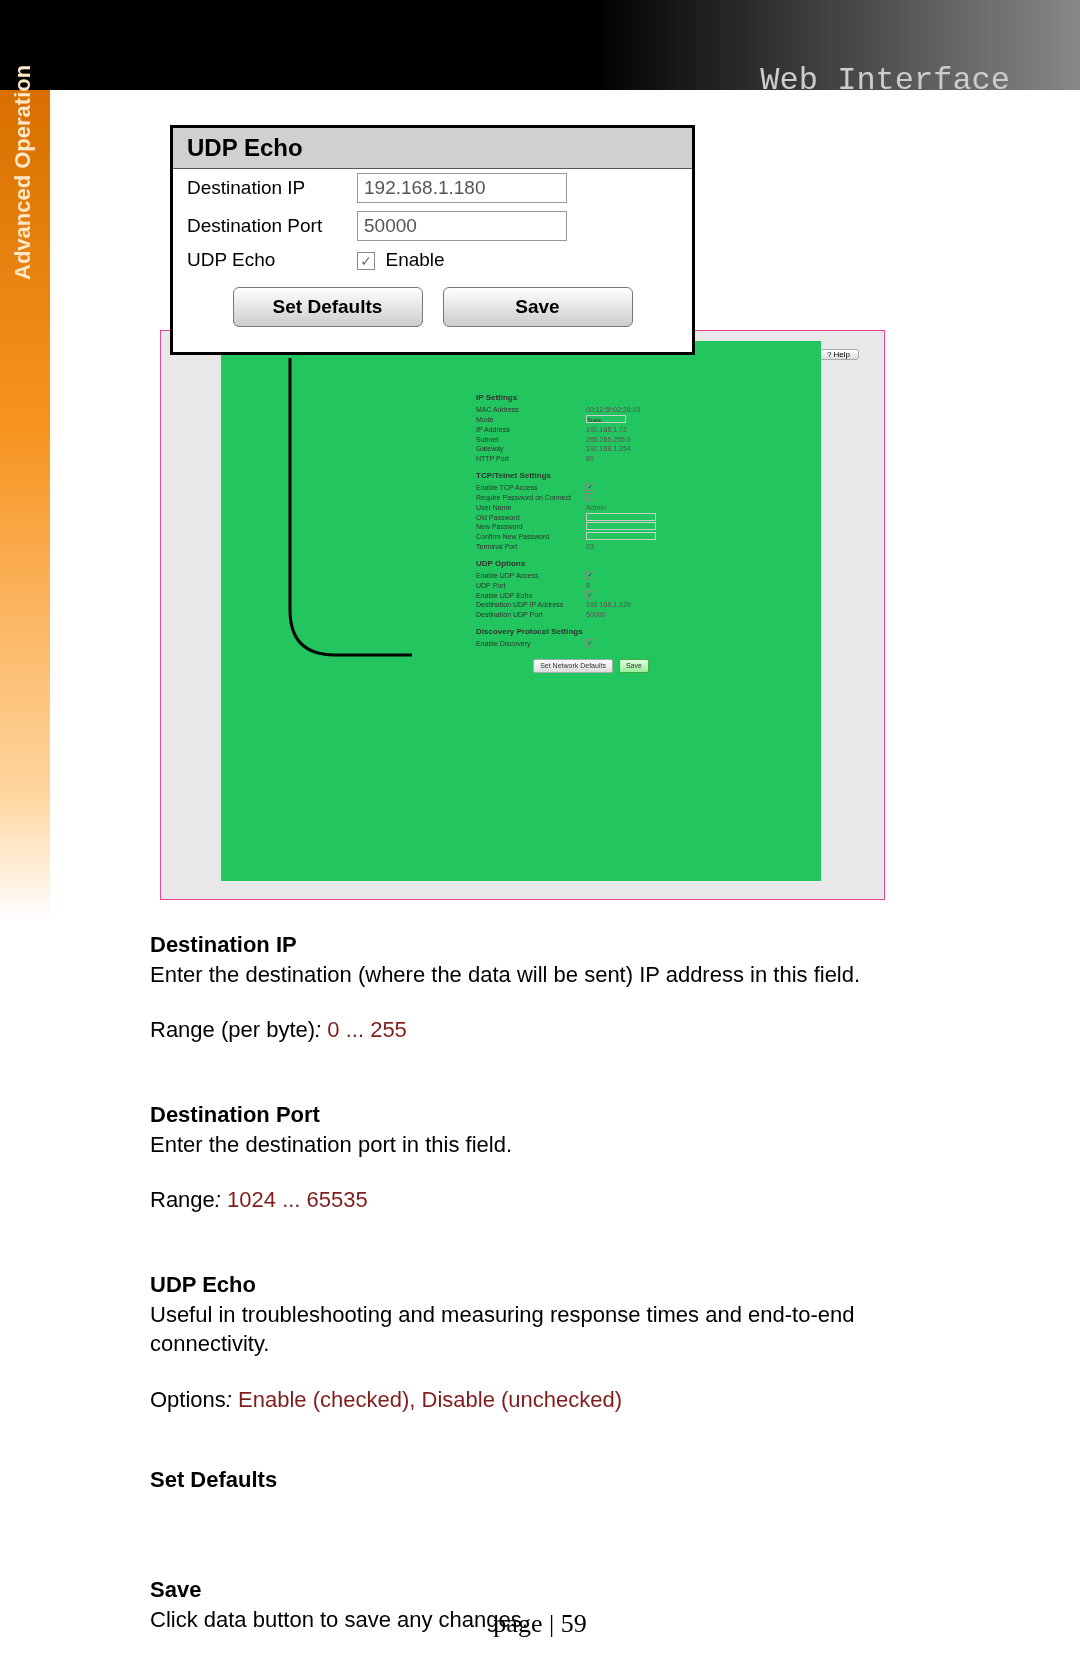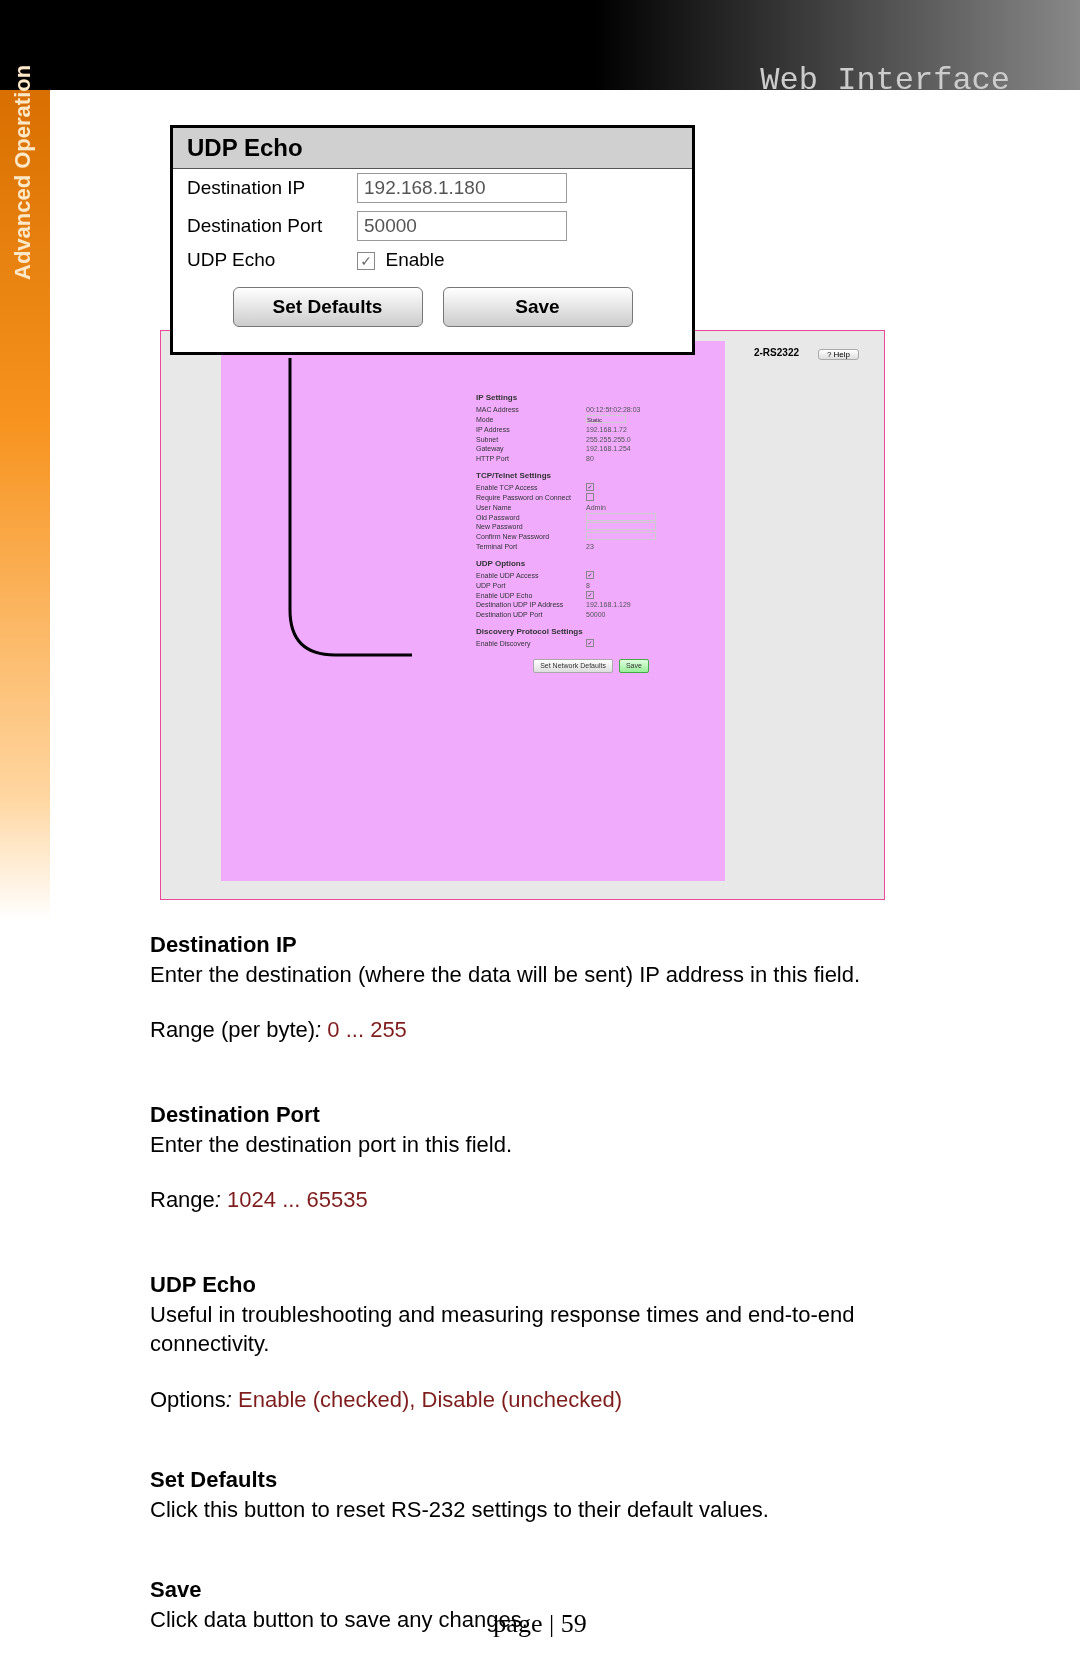--- a/index.html
+++ b/index.html
@@ -51,23 +51,23 @@
     top: 330px;
     width: 725px;
     height: 570px;
     border: 1px solid #ec4899;
     background: #e8e8e8;
   }
   .under-window-inner {
     position: absolute;
     left: 60px;
     top: 10px;
-    width: 504px;
+    width: 600px;
     height: 540px;
-    background: #f0abfc;
+    background: #22c55e;
   }
   .under-window-label-rs {
     position: absolute;
     right: 85px;
     top: 16px;
     font-size: 10px;
     font-weight: bold;
   }
   .under-help {
     position: absolute;
@@ -345,21 +345,20 @@
   <div class="t">UDP Echo</div>
   <div>Useful in troubleshooting and measuring response times and end-to-end connectivity.</div>
   <div style="margin-top:26px">
     <span>Options</span><i>:</i>
     <span class="blue">Enable (checked), Disable (unchecked)</span>
   </div>
 </div>
 
 <div class="desc-block" style="top:1465px">
   <div class="t">Set Defaults</div>
-  <div>Click this button to reset RS-232 settings to their default values.</div>
 </div>
 
 <div class="desc-block" style="top:1575px">
   <div class="t">Save</div>
   <div>Click data button to save any changes.</div>
 </div>
 
 <div class="page-number">
   <span>page</span> | <span>59</span>
 </div>

